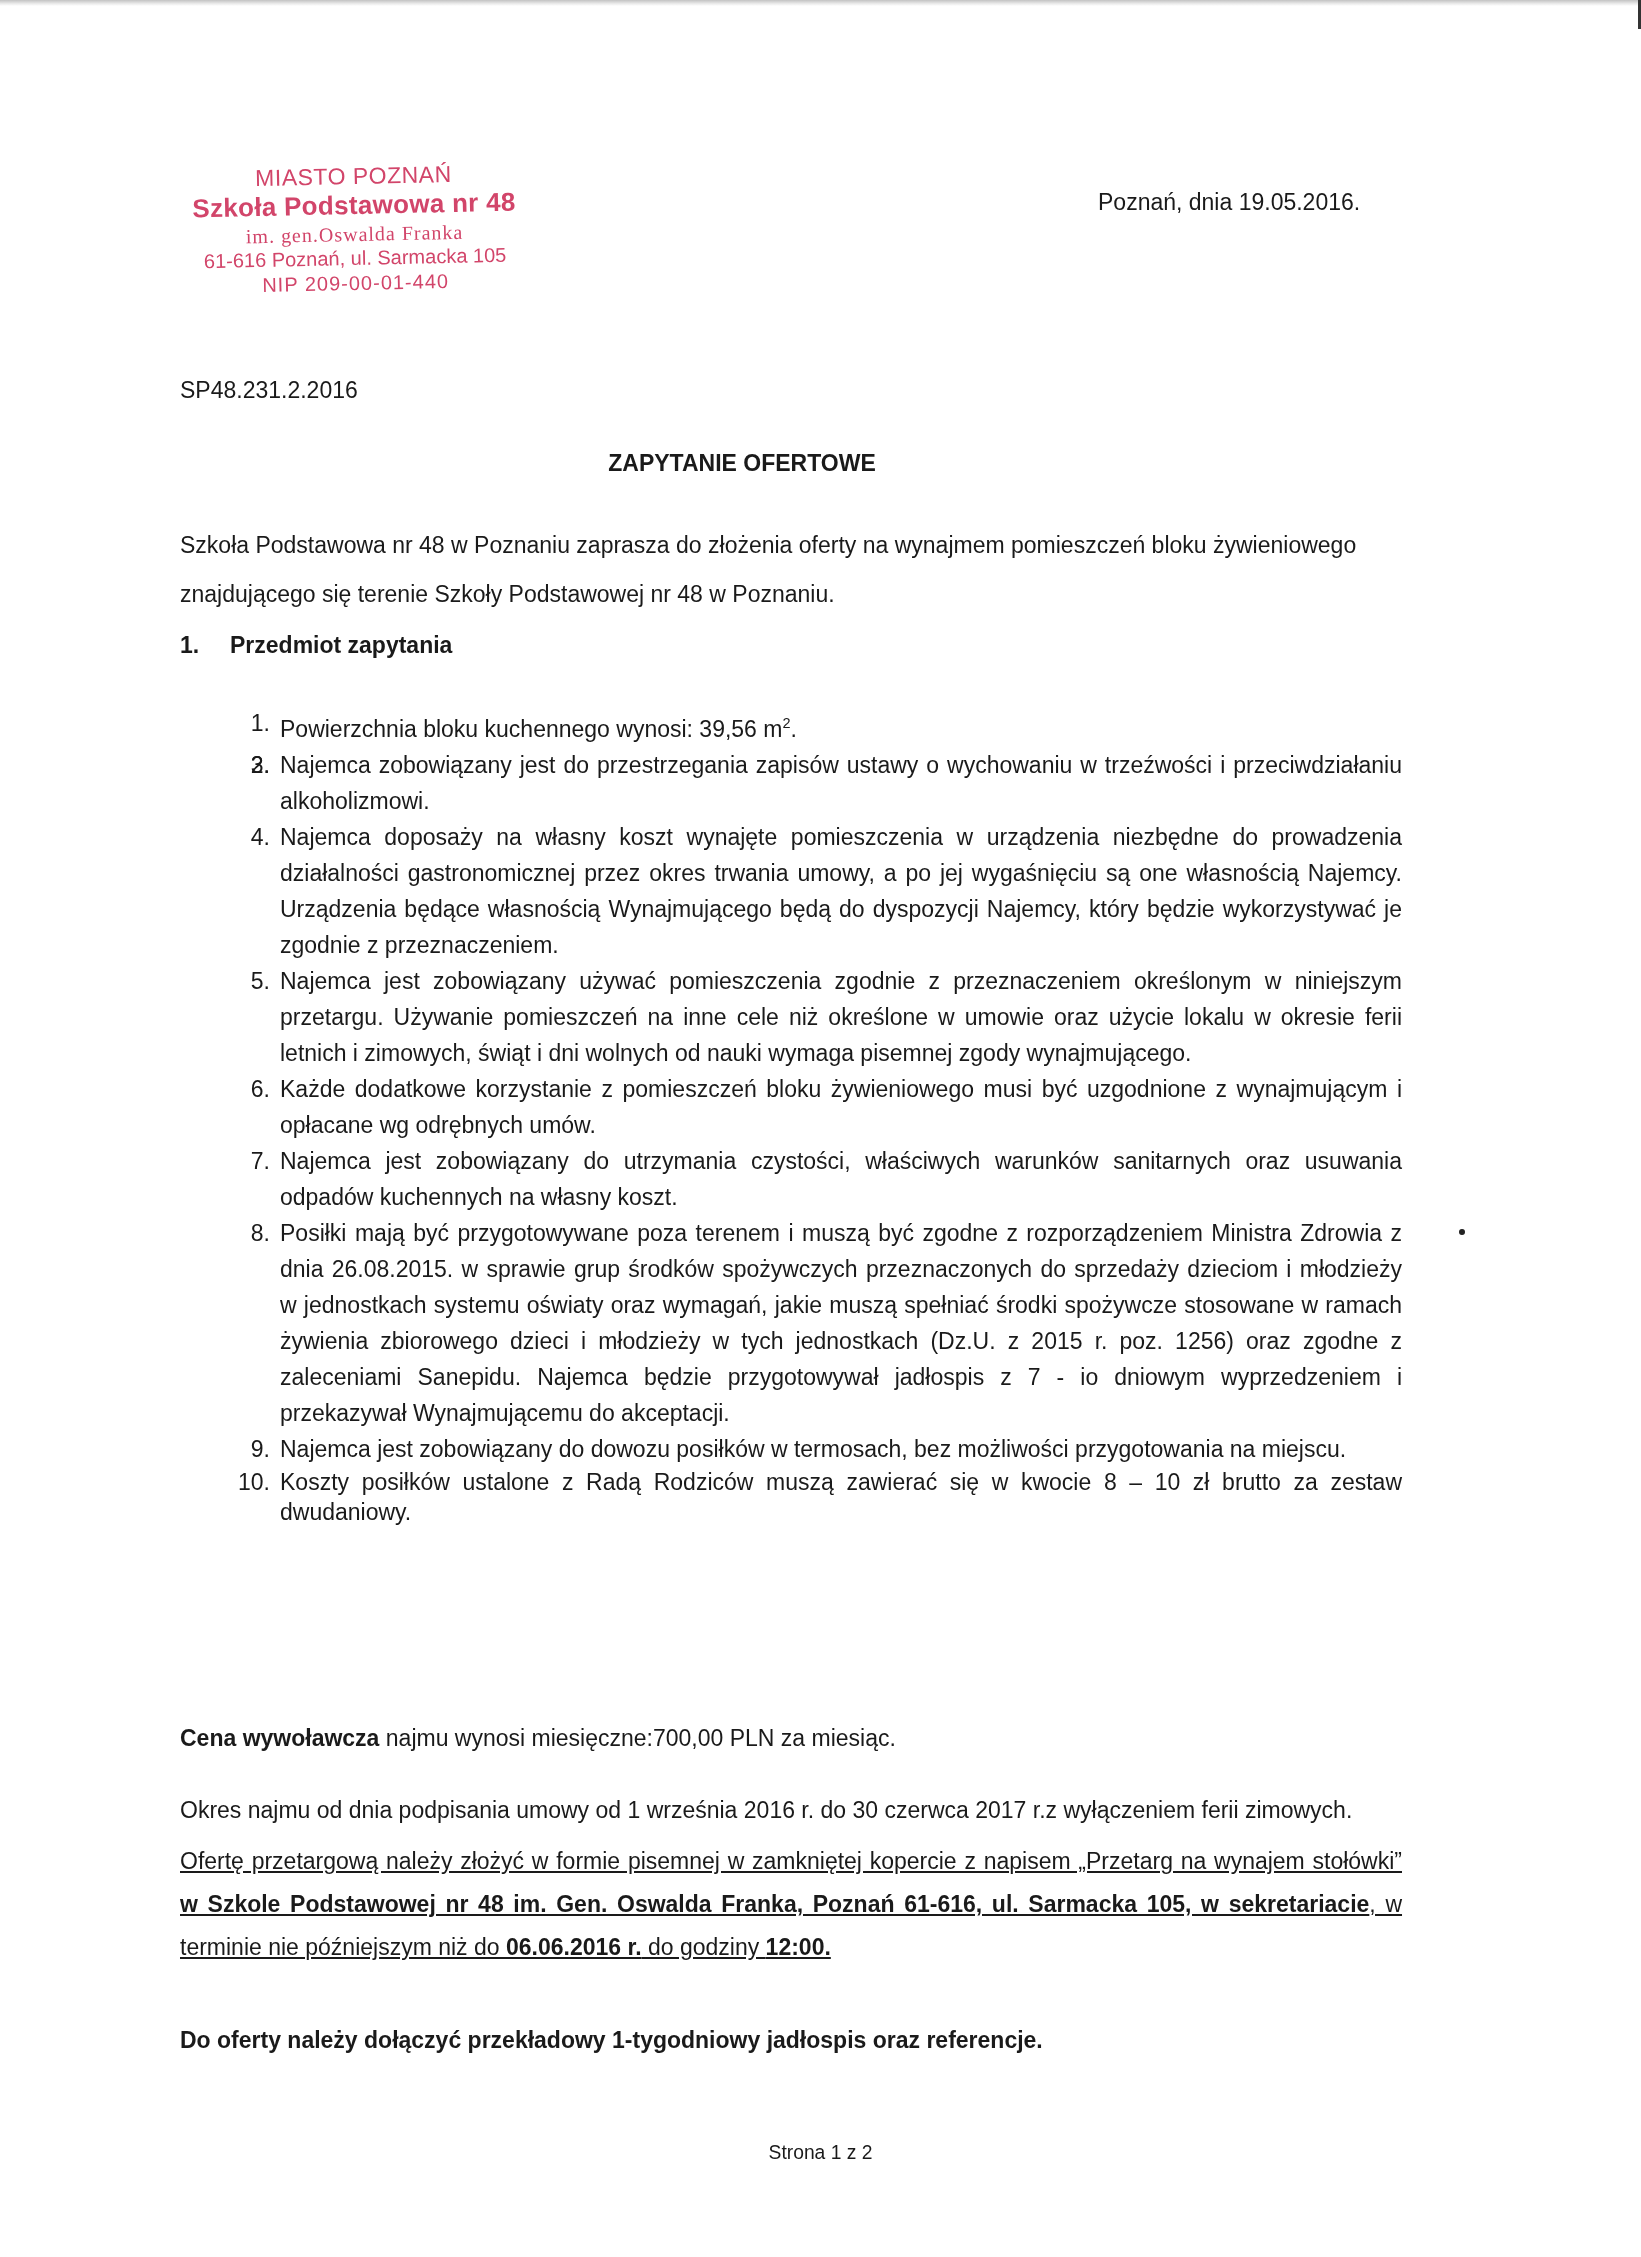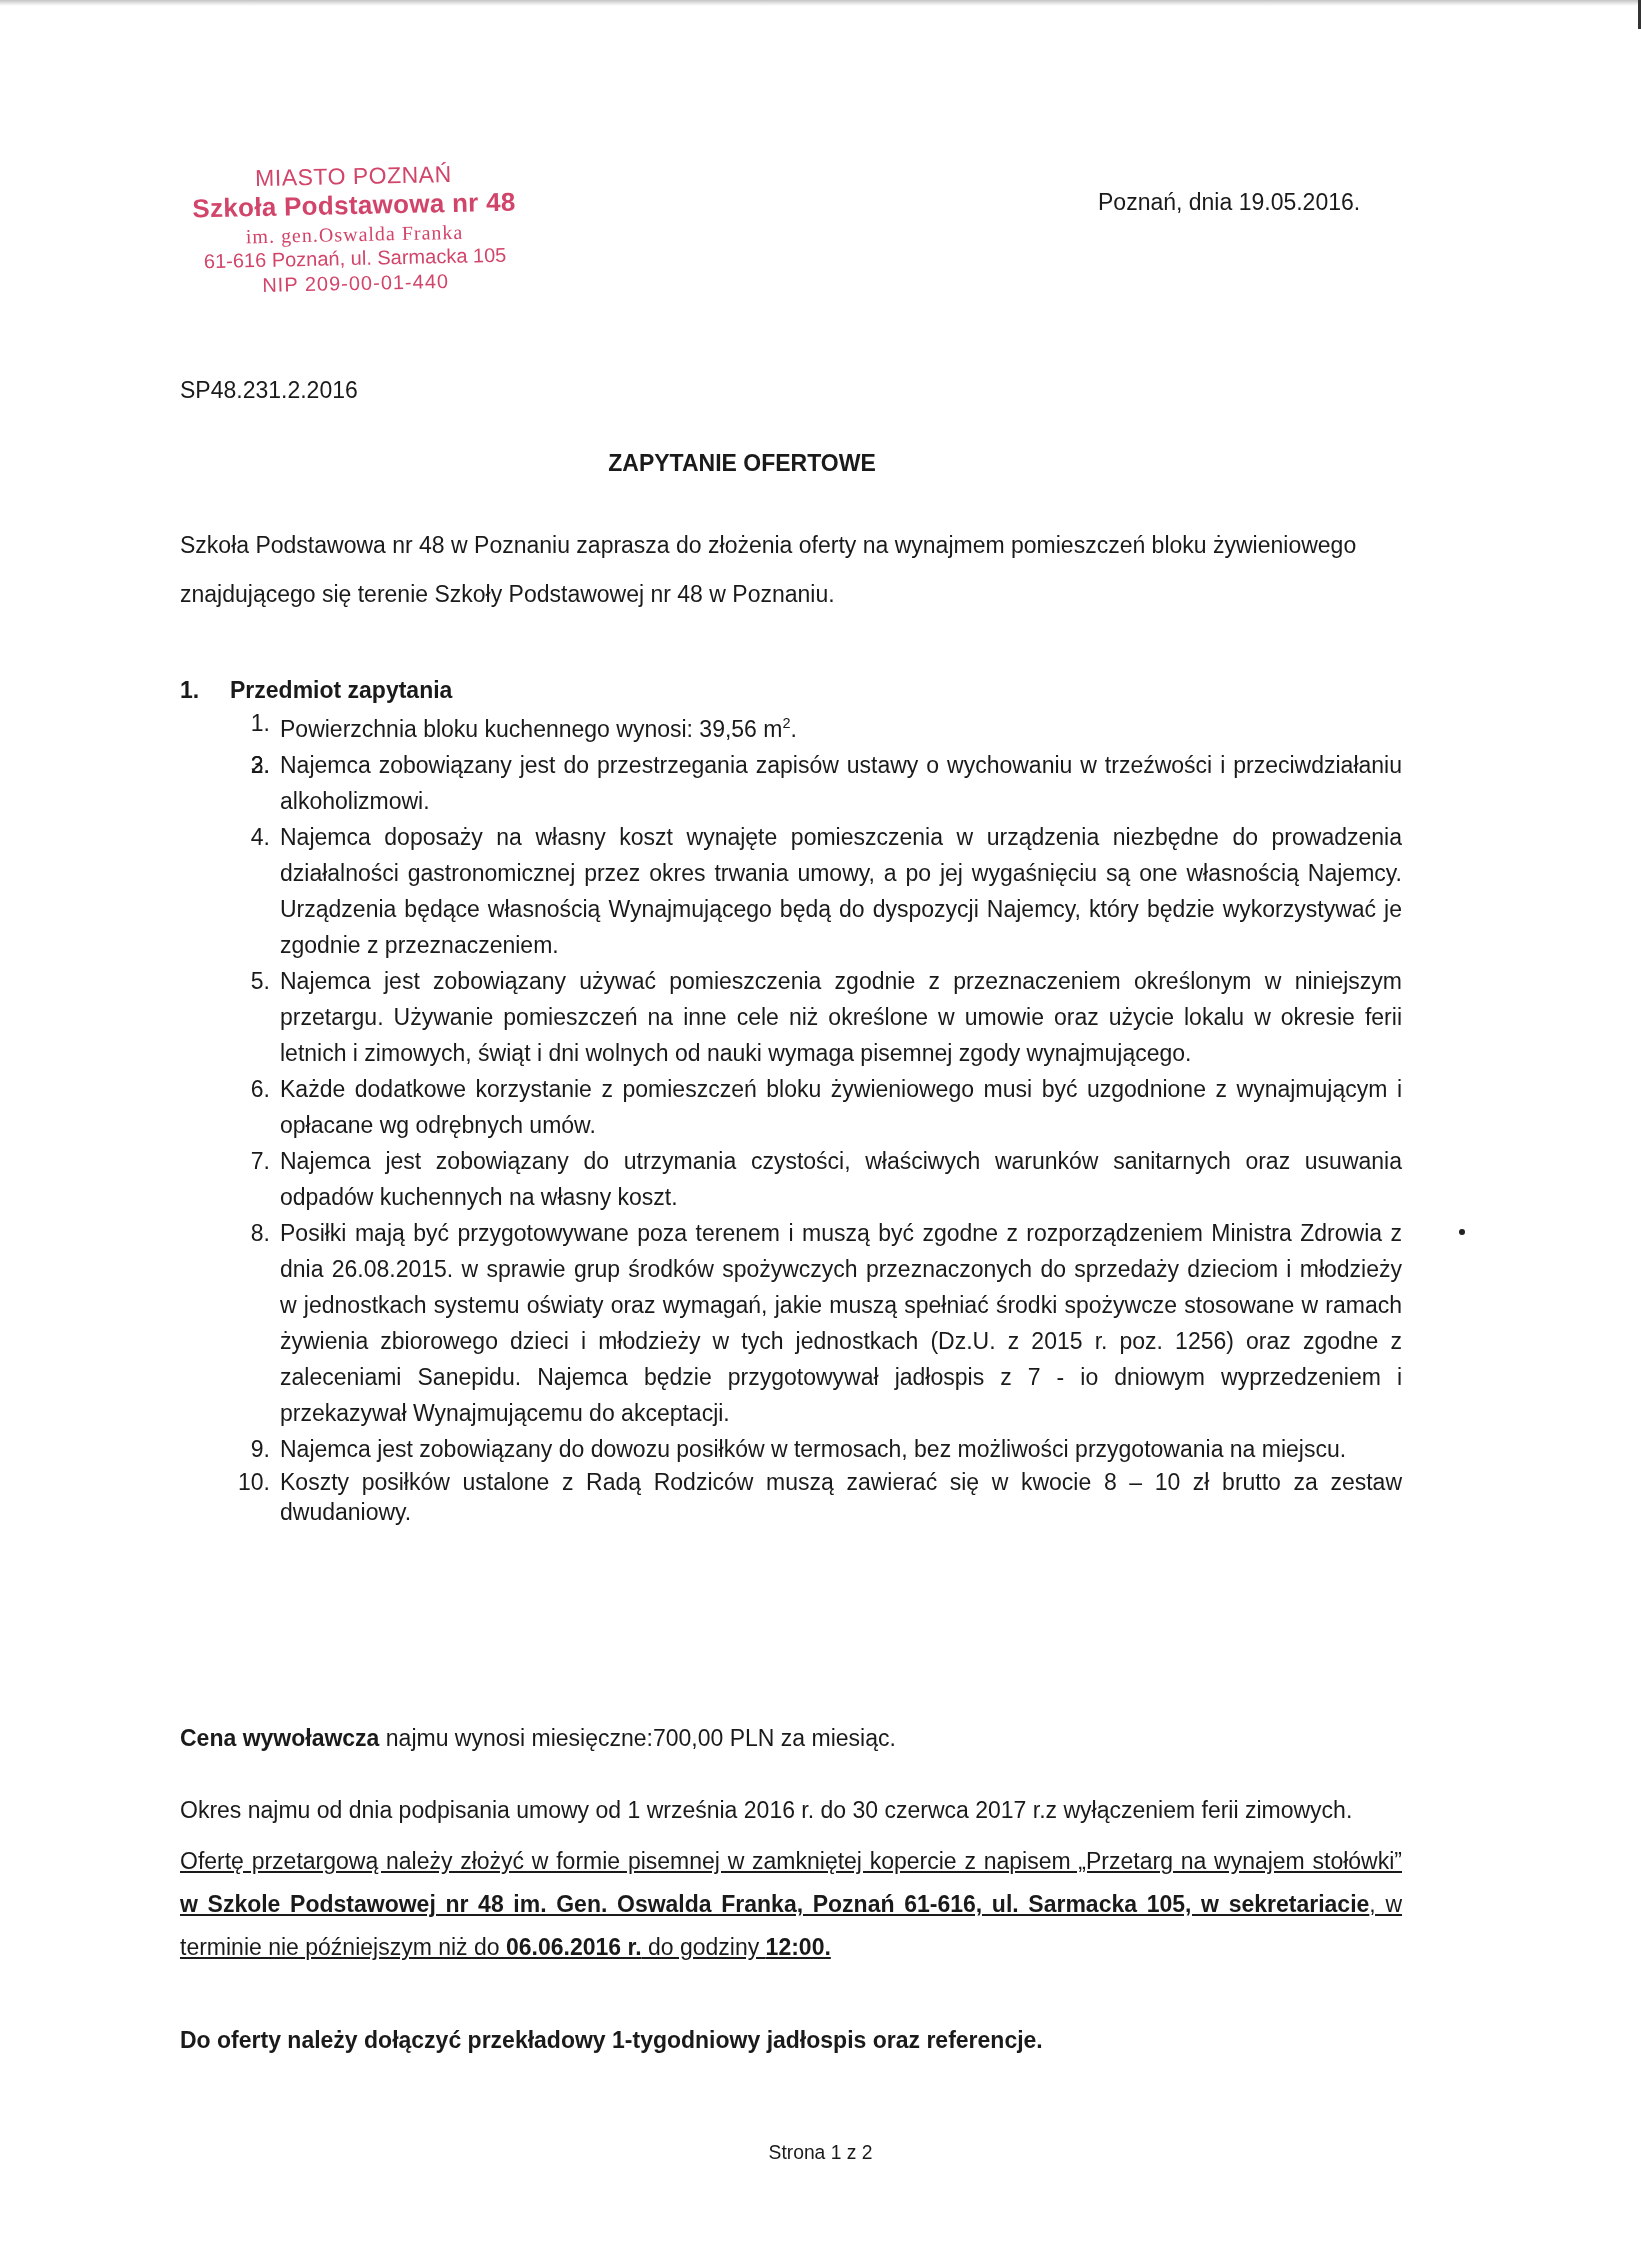--- a/index.html
+++ b/index.html
@@ -34,21 +34,21 @@
   }
   .title {
     position: absolute; left: 0; width: 1484px; top: 450px; text-align: center;
     font-size: 23px; font-weight: bold;
   }
   .intro {
     position: absolute; left: 180px; top: 521px; width: 1222px;
     font-size: 23px; line-height: 49px;
   }
   .section-head {
-    position: absolute; left: 180px; top: 632px; font-size: 23px; font-weight: bold; margin-top: 45px;
+    position: absolute; left: 180px; top: 632px; font-size: 23px; font-weight: bold;
   }
   .section-head .num { display: inline-block; width: 50px; }
 
   .items {
     position: absolute; left: 228px; top: 705px; width: 1174px;
     margin: 0; padding: 0; list-style: none; font-size: 23px;
   }
   .items li { position: relative; padding-left: 52px; line-height: 36px; text-align: justify; }
   .items li .n { position: absolute; left: 0; top: 0; width: 42px; text-align: right; }
   .items li.tight { line-height: 30px; margin-top: 2.9px; margin-bottom: 3.9px; }

